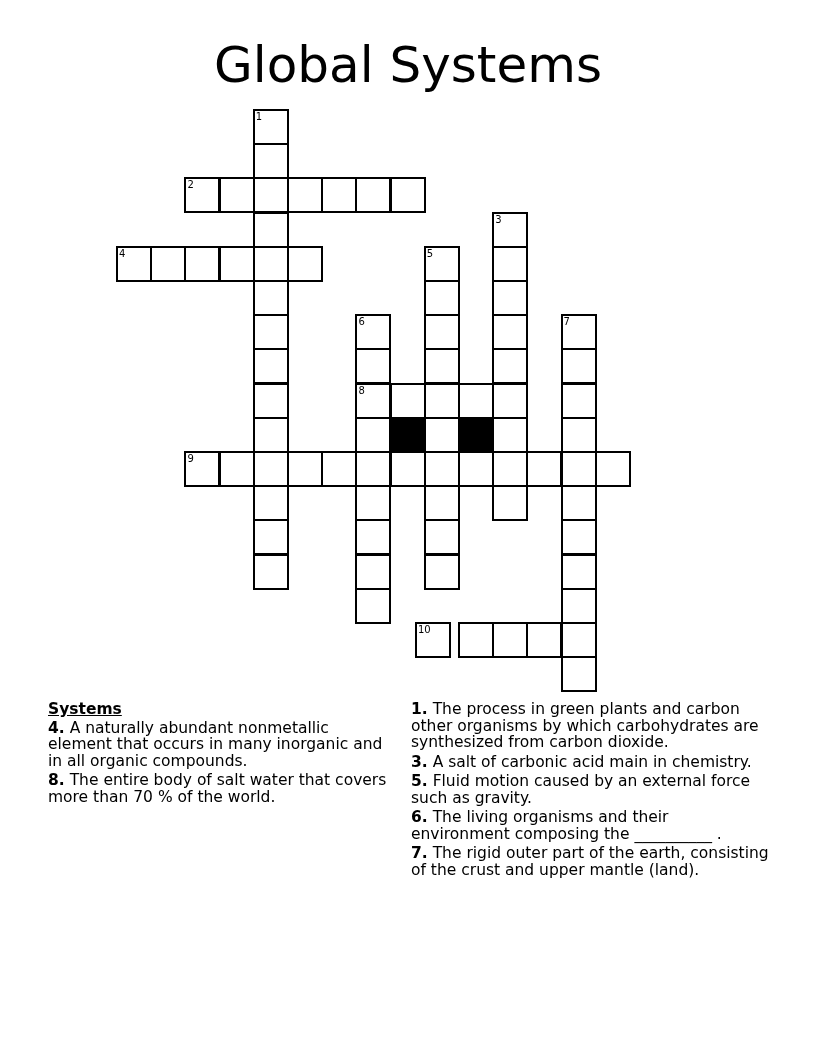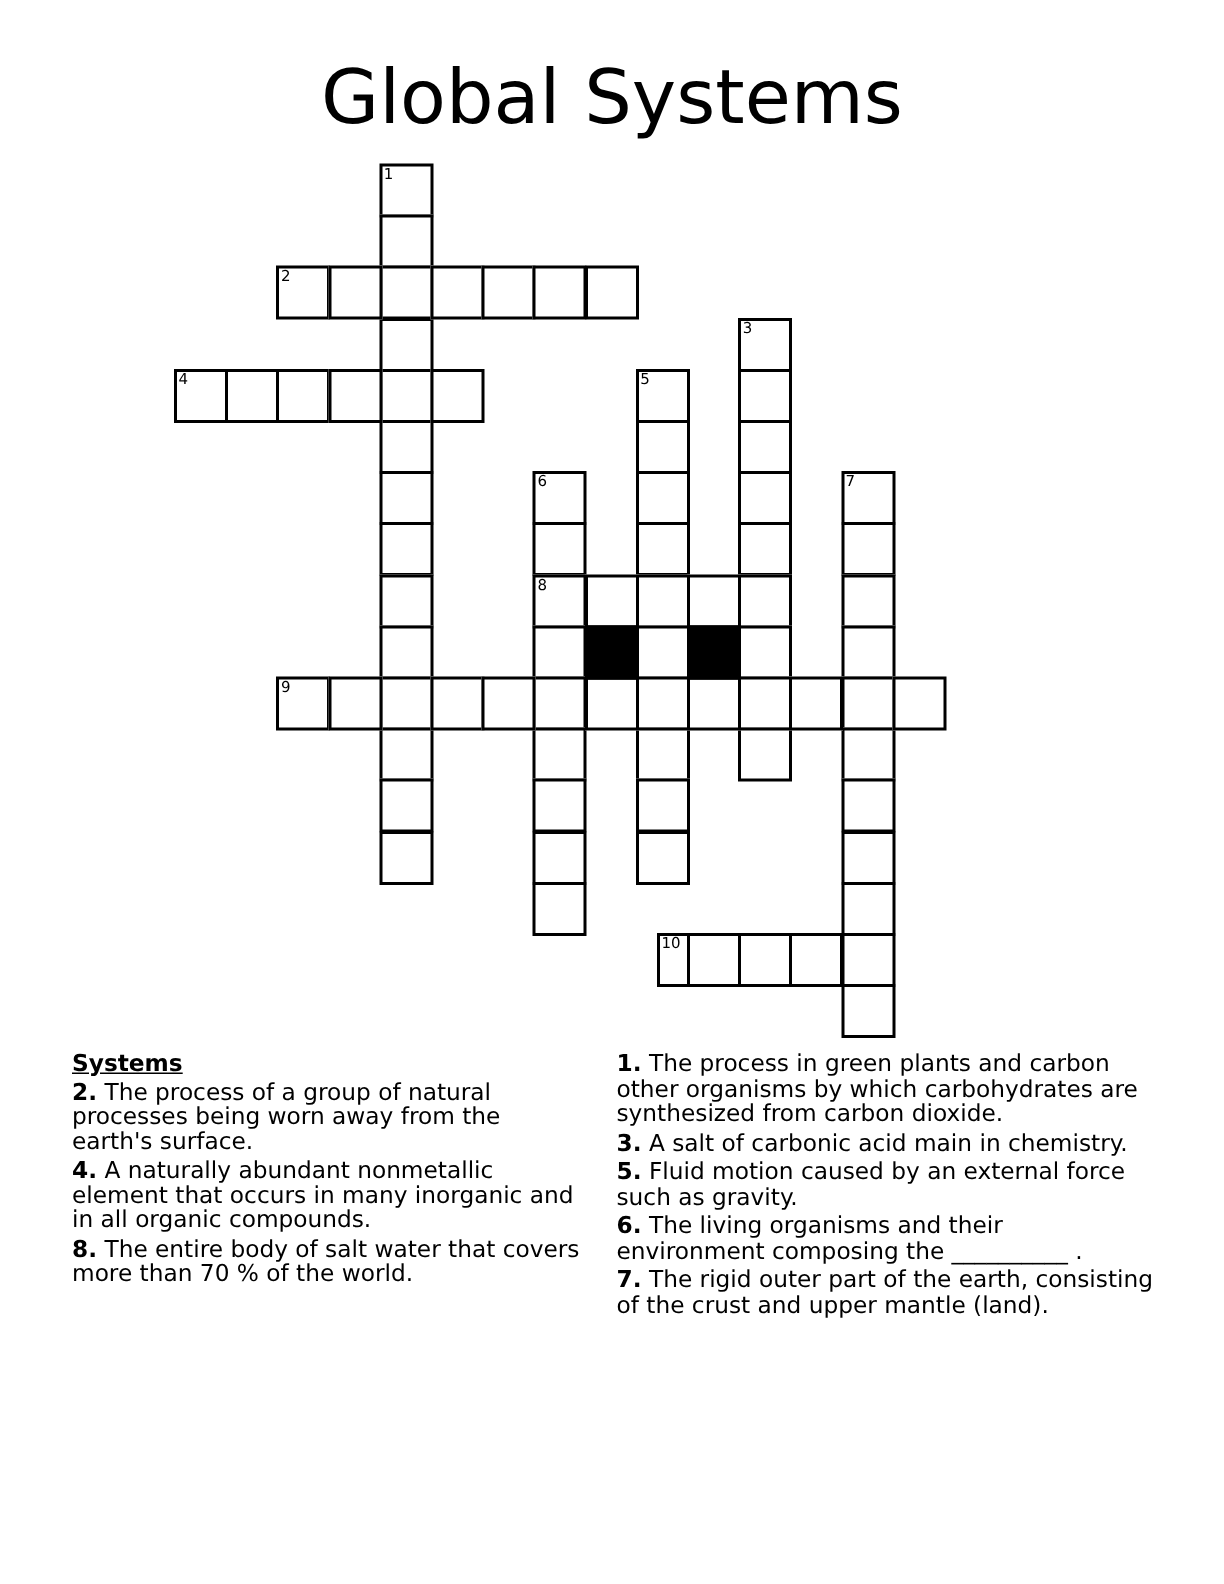--- a/index.html
+++ b/index.html
@@ -163,33 +163,32 @@
     <div class="cell" style="left: 184.4px; top: 451px;">
       <span class="num">9</span>
     </div>
     <div class="cell" style="left: 218.6px; top: 451px;"></div>
     <div class="cell" style="left: 287px; top: 451px;"></div>
     <div class="cell" style="left: 321.2px; top: 451px;"></div>
     <div class="cell" style="left: 389.6px; top: 451px;"></div>
     <div class="cell" style="left: 458px; top: 451px;"></div>
     <div class="cell" style="left: 526.4px; top: 451px;"></div>
     <div class="cell" style="left: 594.8px; top: 451px;"></div>
-    <div class="cell" style="left: 438px; top: 622px; text-decoration: underline;">
+    <div class="cell" style="left: 415px; top: 622px; text-decoration: underline;">
       <span class="num">10</span>
     </div>
     <div class="cell" style="left: 458px; top: 622px;"></div>
     <div class="cell" style="left: 492.2px; top: 622px;"></div>
     <div class="cell" style="left: 526.4px; top: 622px;"></div>
     <div class="cell black" style="left: 389.6px; top: 416.8px;"></div>
     <div class="cell black" style="left: 458px; top: 416.8px;"></div>
   </div>
 
 <div class="clues across">
   <div class="heading">Systems</div>
-  <div class="clue"><span class="cnum">2.</span> <span>The process of a group of natural processes being worn away from the earth's surface.</span></div>
   <div class="clue"><span class="cnum">4.</span> <span>A naturally abundant nonmetallic element that occurs in many inorganic and in all organic compounds.</span></div>
   <div class="clue"><span class="cnum">8.</span> <span>The entire body of salt water that covers more than 70 % of the world.</span></div>
 </div>
 
 <div class="clues down">
   <div class="clue"><span class="cnum">1.</span> <span>The process in green plants and carbon other organisms by which carbohydrates are synthesized from carbon dioxide.</span></div>
   <div class="clue"><span class="cnum">3.</span> <span>A salt of carbonic acid main in chemistry.</span></div>
   <div class="clue"><span class="cnum">5.</span> <span>Fluid motion caused by an external force such as gravity.</span></div>
   <div class="clue"><span class="cnum">6.</span> <span>The living organisms and their environment composing the __________ .</span></div>
   <div class="clue"><span class="cnum">7.</span> <span>The rigid outer part of the earth, consisting of the crust and upper mantle (land).</span></div>

